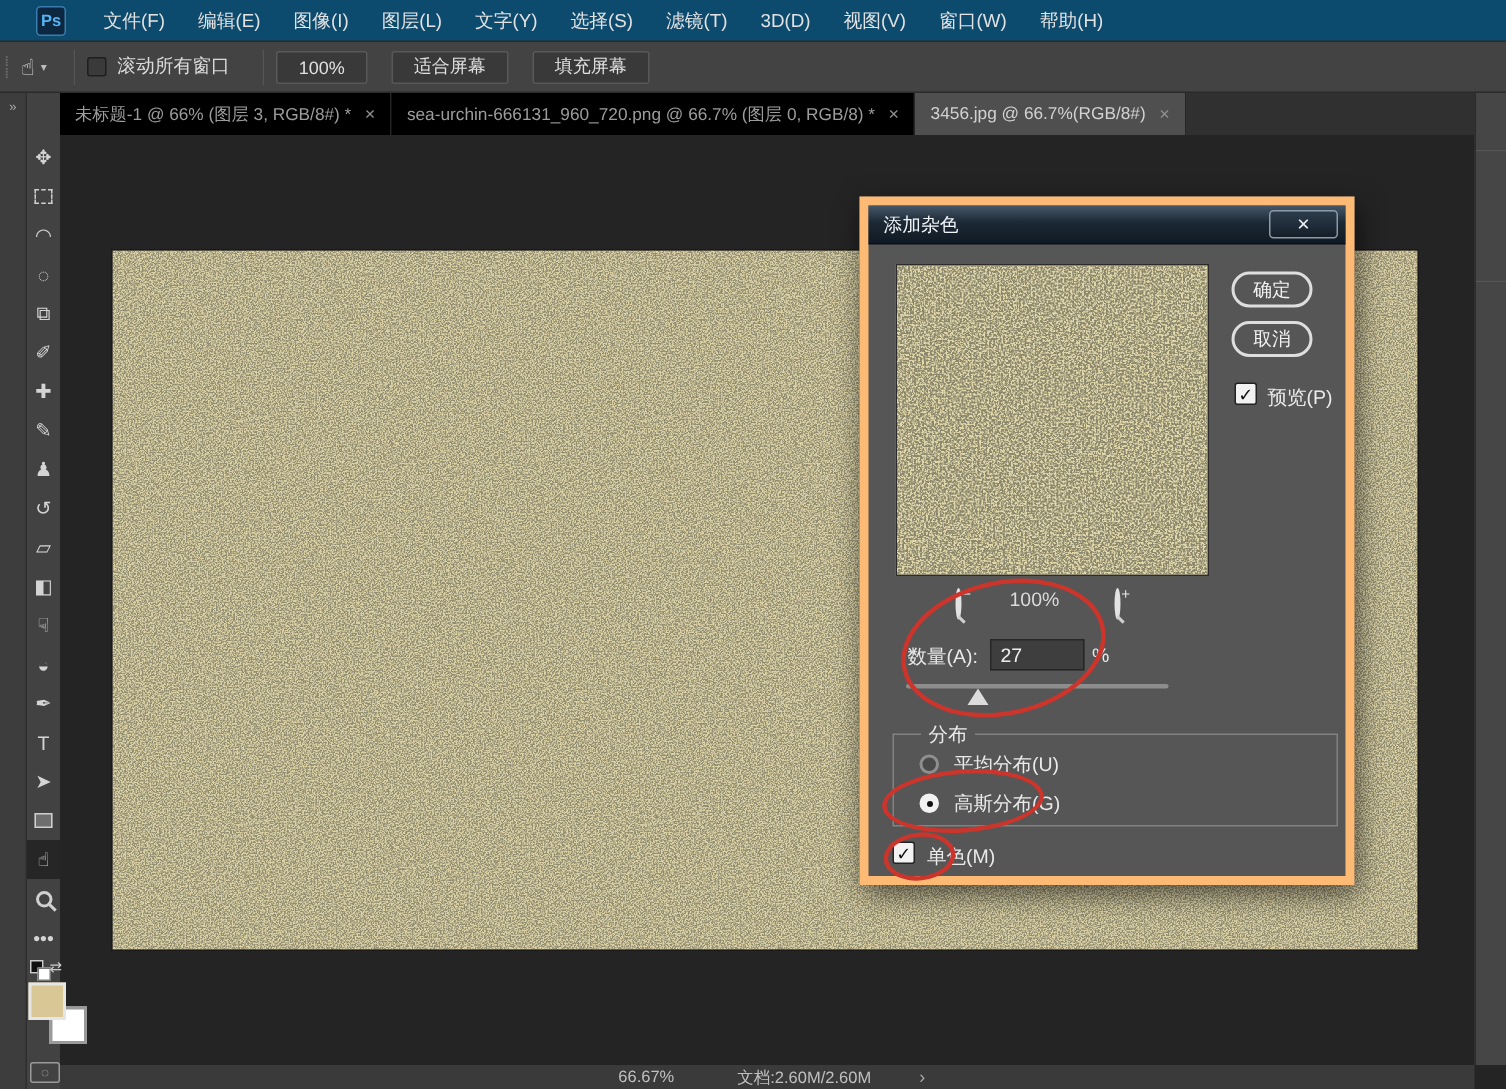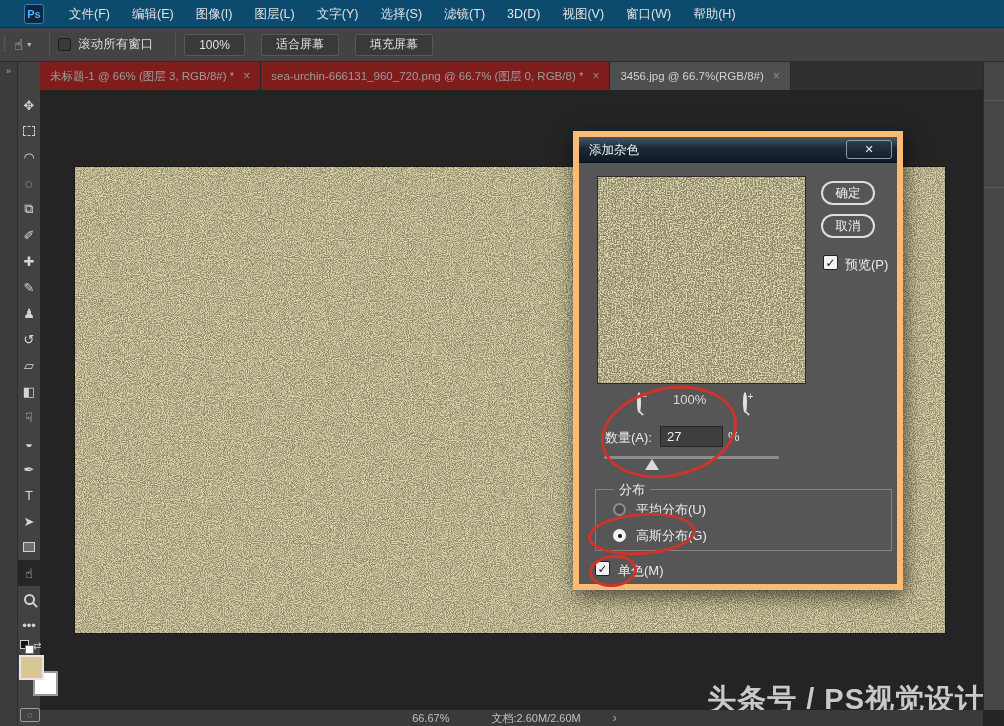--- a/index.html
+++ b/index.html
@@ -24,21 +24,21 @@
   .vsep { width:1px; height:24px; background:#2e2e2e; border-right:1px solid #555; margin:0 8px; }
   .ob-check { width:13px; height:13px; background:#3a3a3a; border:1px solid #1f1f1f; border-radius:2px; margin-right:7px; }
   .ob-label { color:#dcdcdc; font-size:12.5px; margin-right:14px; }
   .ob-btn { height:22px; background:#393939; border:1px solid #585858; border-radius:2px;
     color:#e0e0e0; font-size:12px; padding:0 14px; margin-right:16px;
     display:flex; align-items:center; font-family:inherit; }
 
   
   .tabbar { position:absolute; left:40px; top:62px; right:21px; height:28px; background:#303030;
     display:flex; z-index:4; }
-  .doc-tab { display:flex; align-items:center; padding:0 10px; background:#7f1d1d;
+  .doc-tab { display:flex; align-items:center; padding:0 10px; background:#000000;
     border-right:1px solid #262626; color:#9c9c9c; font-size:11.5px; white-space:nowrap; overflow:hidden; }
   .doc-tab.active { background:#4f4f4f; color:#d2d2d2; }
   .tab-close { margin-left:9px; color:#909090; font-size:12px; }
 
   
   .leftstrip { position:absolute; left:0; top:62px; width:18px; bottom:0; background:#3d3d3d;
     border-right:1px solid #2e2e2e; color:#a8a8a8; font-size:9px; text-align:center; padding-top:4px; z-index:4; }
   .toolbar { position:absolute; left:18px; top:62px; width:22px; bottom:0; background:#424242; z-index:6; }
   .tools { position:absolute; top:30px; left:0; width:22px; }
   .tool { width:22px; height:26px; display:flex; align-items:center; justify-content:center;
@@ -274,21 +274,20 @@
             <feTurbulence type="fractalNoise" baseFrequency="0.95" numOctaves="2" seed="7" stitchTiles="stitch"></feTurbulence>
             <feColorMatrix type="matrix" values="0 0 0 0 0.21  0 0 0 0 0.20  0 0 0 0 0.13  2.6 2.6 2.6 0 -3.4"></feColorMatrix>
           </filter>
         </defs>
         <rect width="870" height="466" fill="#ddd2a6"></rect>
         <rect width="870" height="466" filter="url(#noiseCanvas)" opacity="0.8"></rect>
       </svg>
     </div>
   </div>
 
-  <div class="watermark">头条号 / PS视觉设计</div>
 
   <div class="statusbar">
     <span class="sb-zoom">66.67%</span>
     <span class="sb-doc">文档:2.60M/2.60M</span>
     <span class="sb-chev">›</span>
   </div>
 
   <div class="dialog">
     <div class="dlg-title">添加杂色</div>
     <div class="dlg-close">✕</div>

